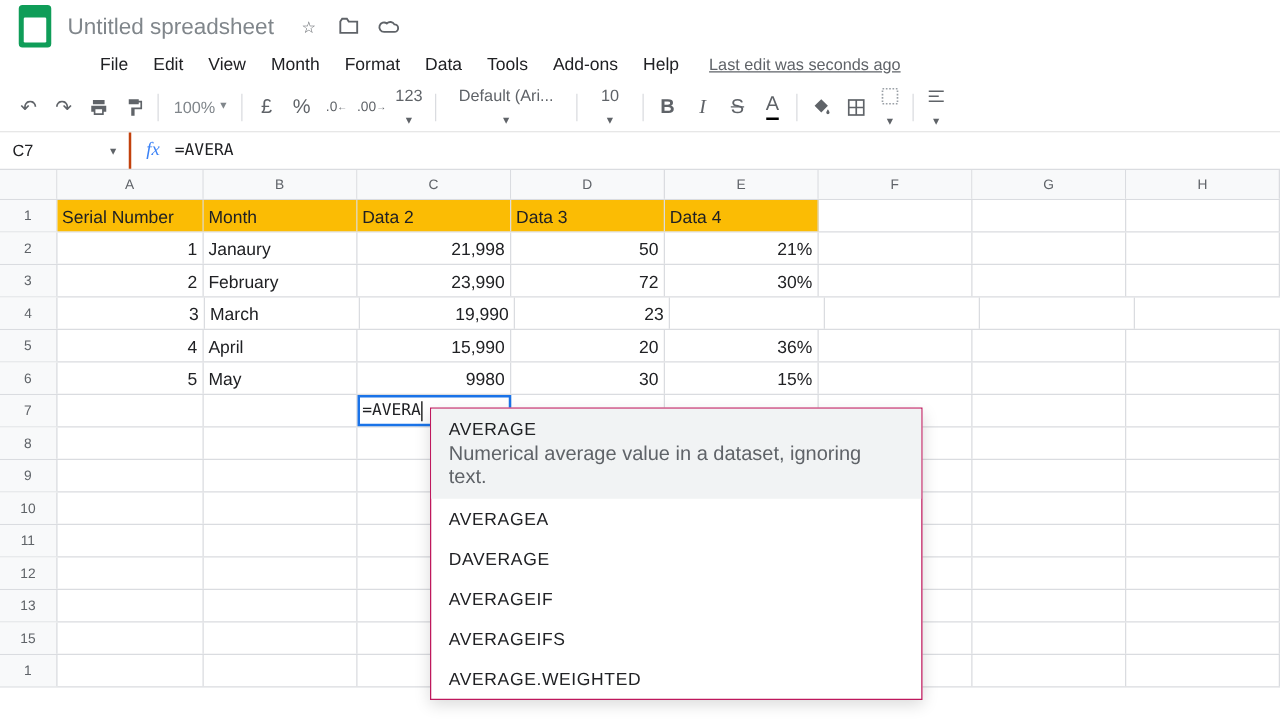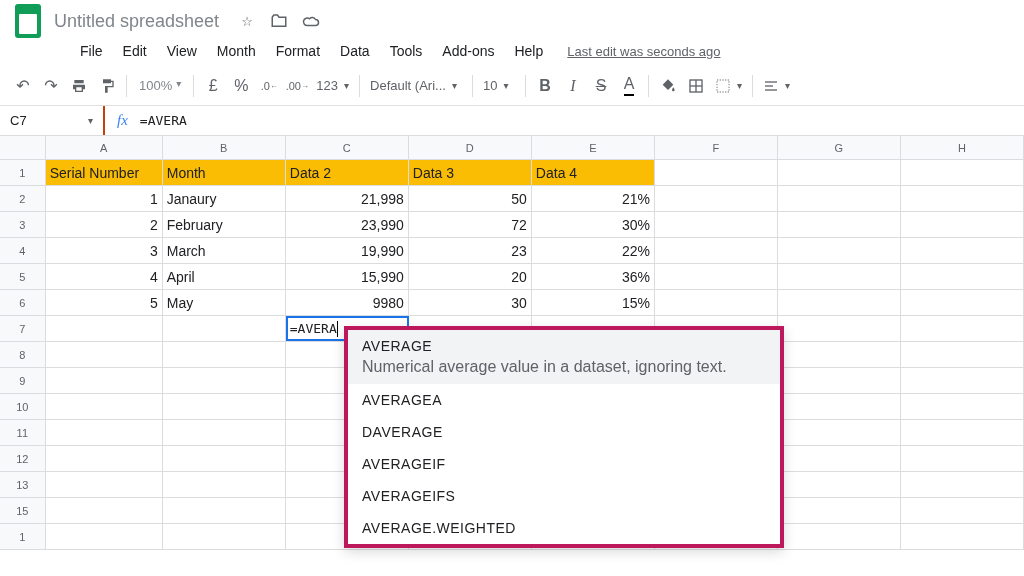--- a/index.html
+++ b/index.html
@@ -16,21 +16,21 @@
 
 .menu-bar { display: flex; align-items: center; padding: 2px 48px 2px 72px; height: 30px; gap: 4px; }
 .menu-item { padding: 4px 8px; color: #202124; font-size: 14px; cursor: pointer; border-radius: 3px; }
 .last-edit { color: #5f6368; font-size: 13px; margin-left: 12px; text-decoration: underline; cursor: pointer; }
 
 
 .toolbar { display: flex; align-items: center; padding: 4px 10px; height: 40px; border-bottom: 1px solid #e0e0e0; gap: 2px; }
 .tb-btn { width: 26px; height: 26px; display: flex; align-items: center; justify-content: center; color: #5f6368; cursor: pointer; border-radius: 2px; font-size: 16px; }
 .tb-sep { width: 1px; height: 22px; background: #dadce0; margin: 0 4px; }
 .tb-text { padding: 0 6px; color: #80868b; font-size: 13px; display: flex; align-items: flex-start; gap: 4px; cursor: pointer; }
-.tb-dd { font-size: 13px; color: #5f6368; padding: 0 4px; display: flex; align-items: center; gap: 6px; cursor: pointer; }
+.tb-dd { font-size: 13px; color: #5f6368; padding: 0 4px; display: flex; align-items: center; gap: 6px; cursor: pointer; flex-direction: column; }
 .dd-arrow { font-size: 10px; }
 .tb-under { border-bottom: 2px solid #000; padding-bottom: 1px; }
 
 
 .formula-bar { display: flex; align-items: center; height: 30px; border-bottom: 1px solid #dadce0; background: #fff; }
 .name-box { width: 105px; padding: 0 30px 0 10px; font-size: 13px; border-right: 2px solid #c2410c; height: 100%; display: flex; align-items: center; position: relative; }
 .name-box::after { content: "▾"; position: absolute; right: 10px; color: #5f6368; font-size: 10px; }
 .fx-label { padding: 0 12px; color: #3b82f6; font-style: italic; font-family: 'Times New Roman', serif; font-size: 15px; }
 .formula-input { flex: 1; font-size: 13px; font-family: monospace; }
 
@@ -49,21 +49,21 @@
 .cell { border-right: 1px solid #dadce0; padding: 0 4px; display: flex; align-items: center; font-size: 14px; overflow: hidden; white-space: nowrap; }
 .h-cell { background: #fbbc04; }
 .num { justify-content: flex-end; }
 
 .active-cell { outline: 2px solid #1a73e8; outline-offset: -2px; z-index: 2; background: transparent; }
 .active-cell-text { font-family: monospace; font-size: 13px; position: relative; }
 .cursor { display: inline-block; width: 1px; height: 16px; background: #000; vertical-align: middle; animation: blink 1s infinite; }
 @keyframes blink { 50% { opacity: 0; } }
 
 
-.suggest { position: absolute; left: 344px; top: 190px; width: 440px; background: #fff; border: 4px solid #be185d; box-shadow: 0 4px 12px rgba(0,0,0,0.15); z-index: 10; font-family: 'Courier New', monospace; font-size: 13px; }
+.suggest { position: absolute; left: 344px; top: 190px; width: 394px; background: #fff; border: 1px solid #be185d; box-shadow: 0 4px 12px rgba(0,0,0,0.15); z-index: 10; font-family: 'Courier New', monospace; font-size: 13px; }
 .suggest-item { padding: 8px 14px; cursor: pointer; }
 .suggest-item.active { background: #f1f3f4; }
 .suggest-item .fn { font-size: 14px; color: #202124; letter-spacing: 0.5px; }
 .suggest-item .desc { font-family: Arial, sans-serif; font-size: 16px; color: #5f6368; margin-top: 4px; }
 </style>
 </head>
 <body>
 
 <div class="title-bar">
   <div class="logo">
@@ -221,21 +221,20 @@
         <div class="cell col-F"></div>
         <div class="cell col-G"></div>
         <div class="cell col-H"></div>
       </div>
       <div class="grid-row">
         <div class="row-head">4</div>
         <div class="cell col-A num">3</div>
         <div class="cell col-B">March</div>
         <div class="cell col-C num">19,990</div>
         <div class="cell col-D num">23</div>
-        <div class="cell col-E num">22%</div>
         <div class="cell col-F"></div>
         <div class="cell col-G"></div>
         <div class="cell col-H"></div>
       </div>
       <div class="grid-row">
         <div class="row-head">5</div>
         <div class="cell col-A num">4</div>
         <div class="cell col-B">April</div>
         <div class="cell col-C num">15,990</div>
         <div class="cell col-D num">20</div>

